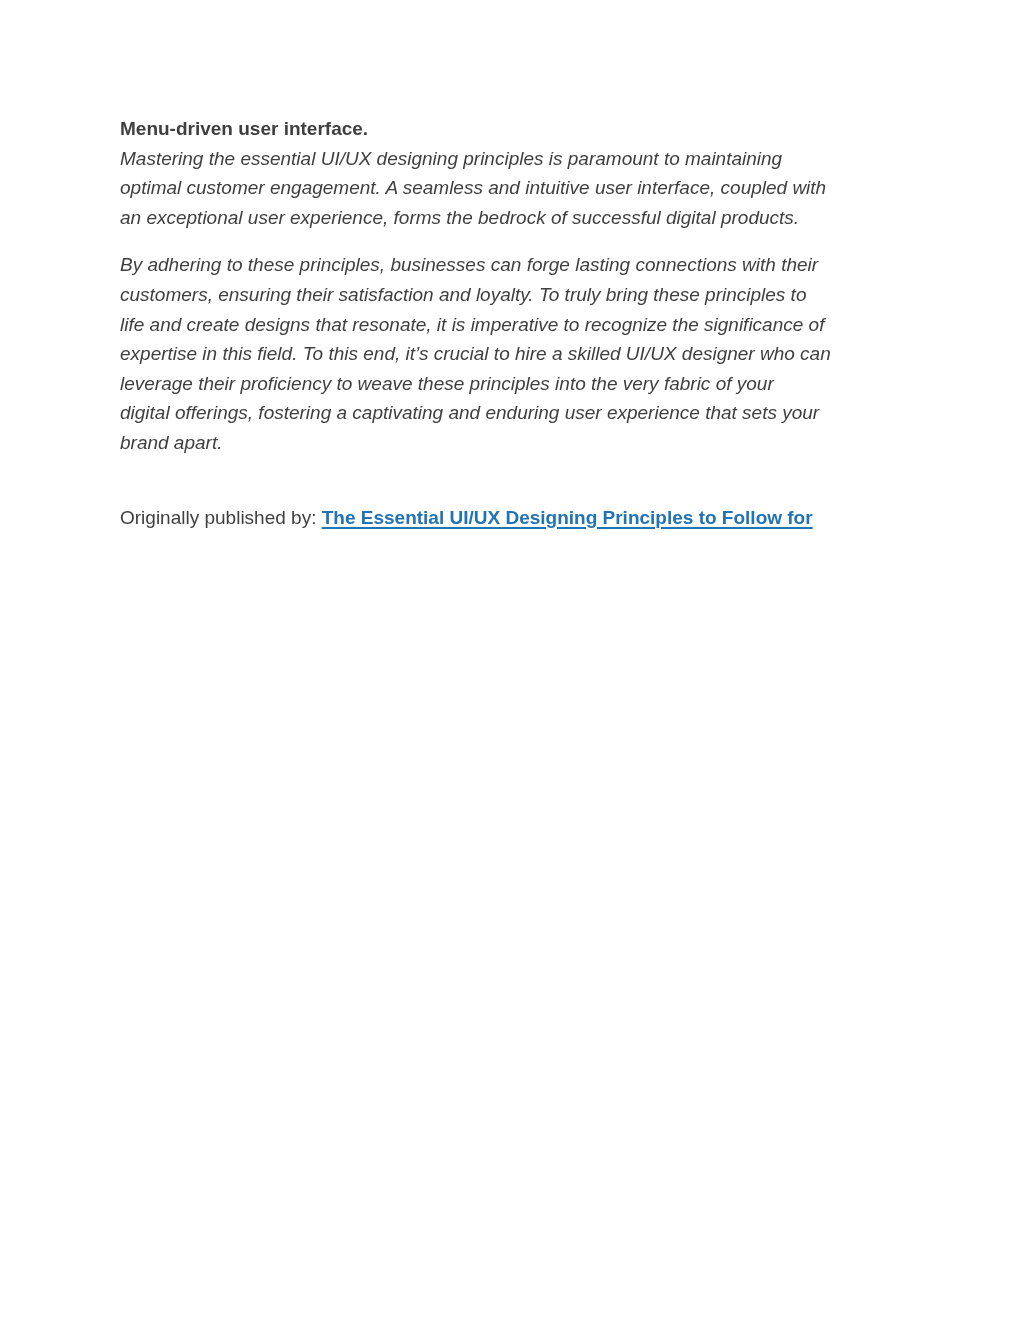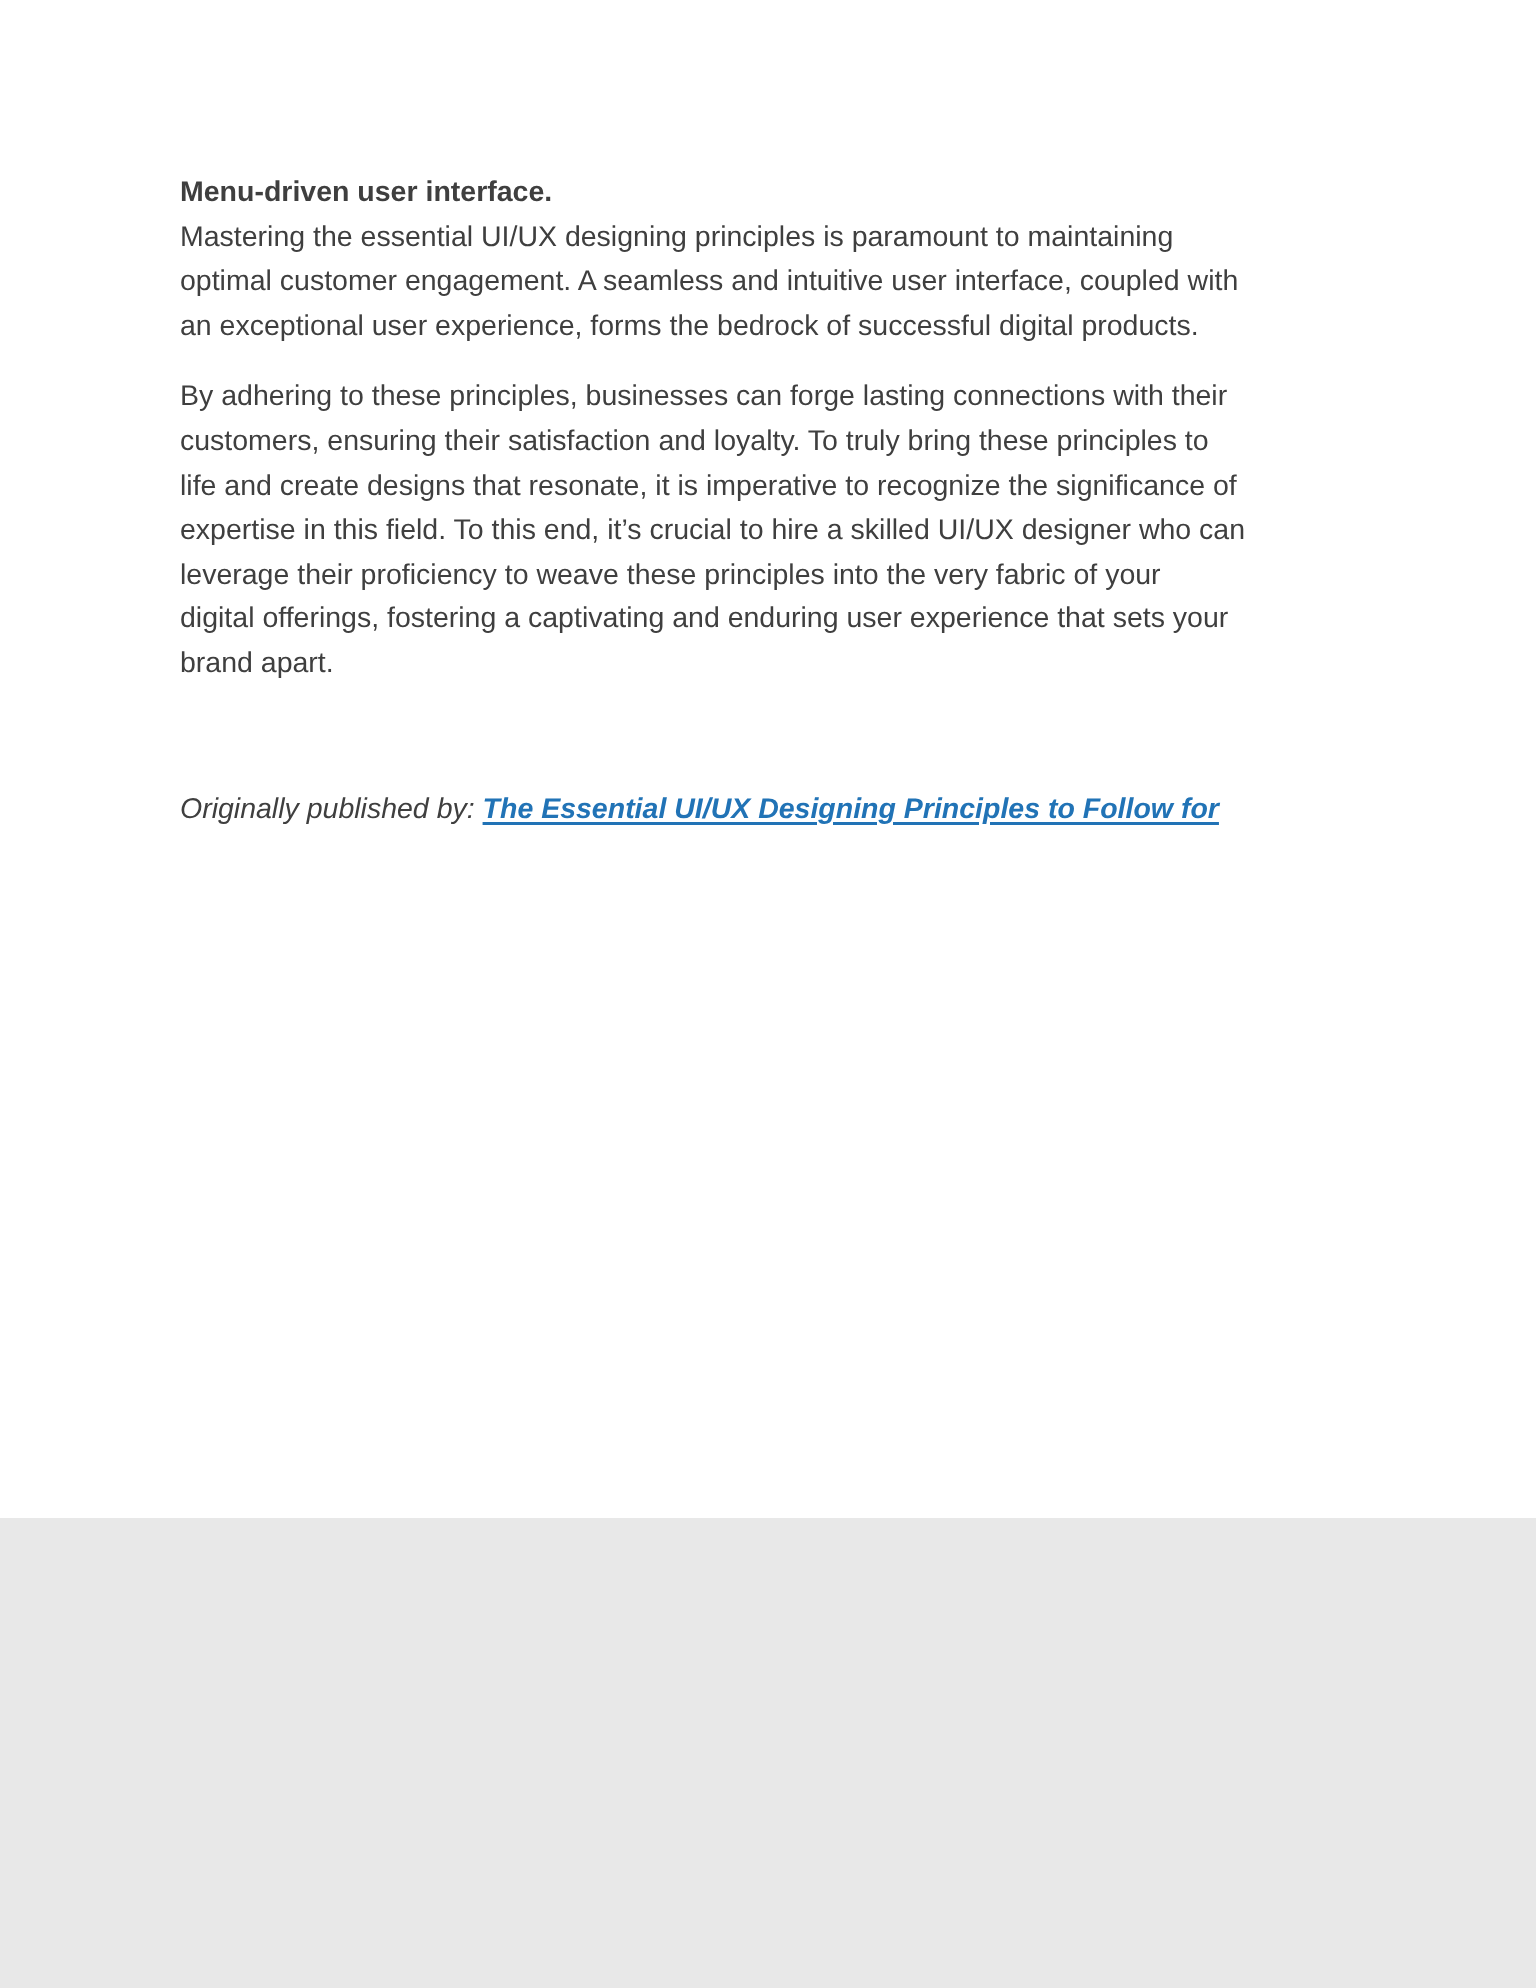--- a/index.html
+++ b/index.html
@@ -7,49 +7,49 @@
     --link: #2173b6;
     --page_background: #ffffff;
   }
   * { margin: 0; padding: 0; box-sizing: border-box; }
   html, body {
     background: #e8e8e8;
     font-family: "Liberation Sans", sans-serif;
   }
   .page {
     width: 1024px;
-    height: 1012px;
+    height: 1325px;
     background: var(--page_background);
     margin: 0 auto;
     position: relative;
     overflow: hidden;
   }
   .content {
     position: absolute;
     left: 120px;
     top: 114px;
     width: 880px;
     color: var(--text);
     font-size: 19px;
     line-height: 29.6px;
   }
   .heading {
     font-weight: bold;
     color: var(--text);
   }
   .para {
     white-space: pre-line;
+    font-style: italic;
   }
   .para-gap {
     margin-top: 18px;
   }
   .publisher {
-    margin-top: 67px;
+    margin-top: 45px;
     white-space: normal;
-    font-style: italic;
   }
   .link {
     color: var(--link);
     font-weight: bold;
     text-decoration: underline;
     text-decoration-thickness: 2px;
     text-underline-offset: 3px;
     cursor: pointer;
   }
 </style>

